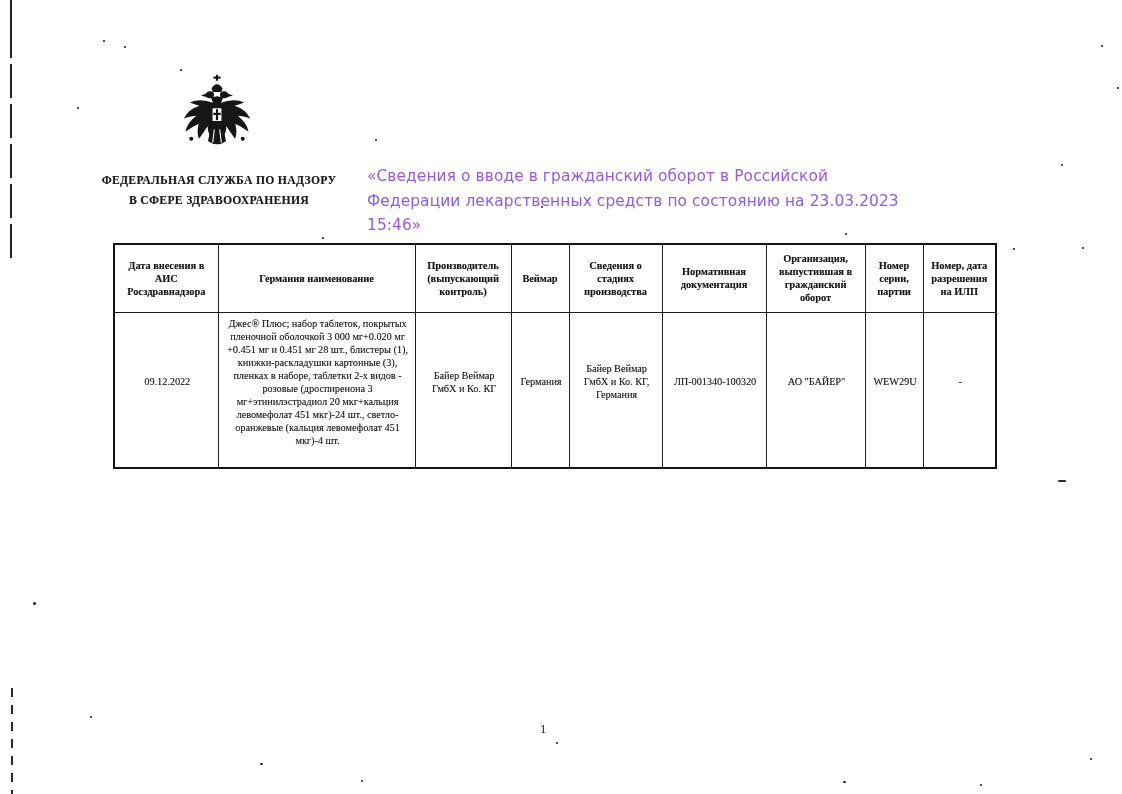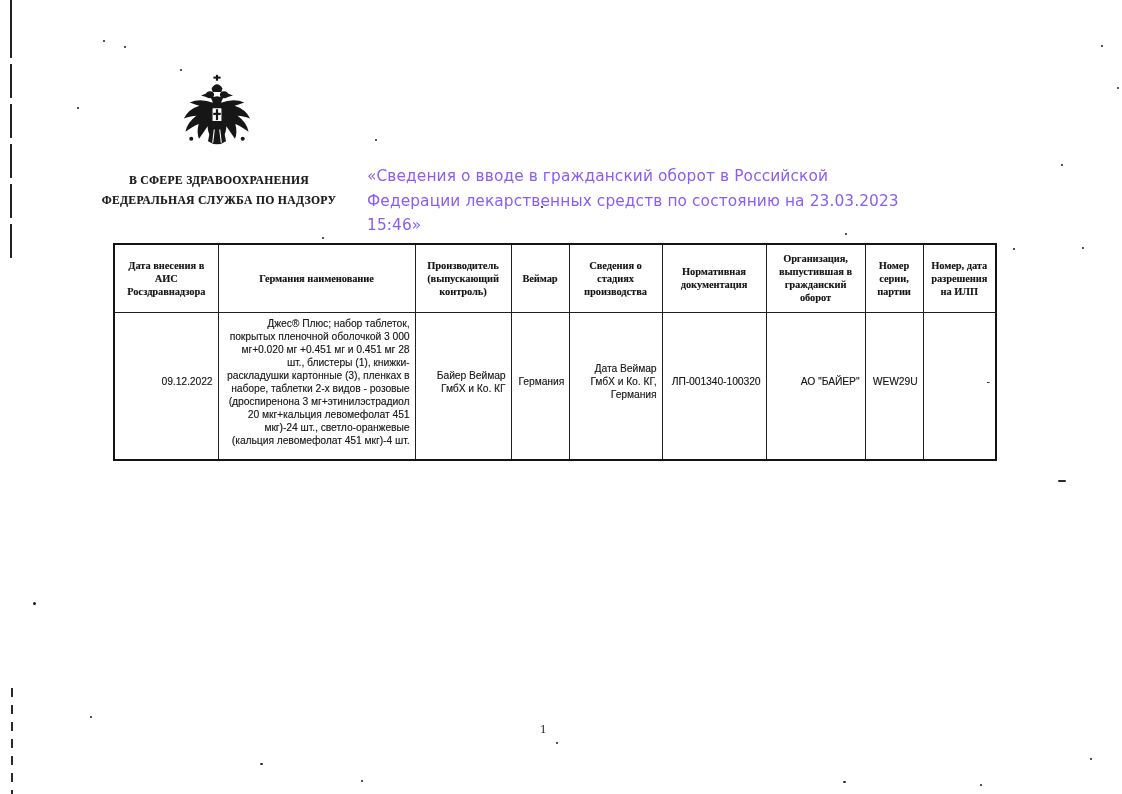--- a/index.html
+++ b/index.html
@@ -52,24 +52,24 @@
   }
   table.reg thead tr{height:68px;}
   table.reg tbody tr{height:141px;}
   table.reg th{
     font-family:"Liberation Serif", serif;
     font-weight:bold;font-size:10.3px;line-height:13px;
     text-align:center;vertical-align:middle;
     padding:3px 3px;color:#161616;
   }
   table.reg td{
-    font-family:Liberation Sans, sans-serif;
+    font-family:Liberation Serif, serif;
     font-size:10.2px;line-height:13px;
-    vertical-align:middle;text-align:right;
-    padding:4px 5px 12px 7px;color:#191919;
+    vertical-align:middle;text-align:center;
+    padding:4px 5px 20px 7px;color:#191919;
   }
   td.trade-name{
     font-size:9.6px;line-height:11.7px;
     padding:6px 5px 6px 8px;
   }
   .page-number{
     position:absolute;left:540px;top:722px;
     font-family:"Liberation Serif", serif;
     font-size:12.5px;color:#1a1a1a;
   }
@@ -126,22 +126,22 @@
       <path d="M42 66 L58 66 L61.5 85 Q50 93 38.5 85 Z"></path>
       <path d="M46.5 70 L44.5 87" stroke="#ffffff" stroke-width="1.4" fill="none"></path>
       <path d="M53.5 70 L55.5 87" stroke="#ffffff" stroke-width="1.4" fill="none"></path>
       <rect x="43.5" y="42" width="13" height="18" rx="1.5" fill="#ffffff" stroke="#161616" stroke-width="1.6"></rect>
       <rect x="48.6" y="44" width="2.8" height="14"></rect>
       <rect x="45.2" y="48.6" width="9.6" height="2.8"></rect>
     </g>
   </svg>
 
   <div class="agency">
+    <div>ФЕДЕРАЛЬНАЯ СЛУЖБА ПО НАДЗОРУ</div>
     <div>В СФЕРЕ ЗДРАВООХРАНЕНИЯ</div>
-    <div>ФЕДЕРАЛЬНАЯ СЛУЖБА ПО НАДЗОРУ</div>
   </div>
 
   <div class="doc-title">«Сведения о вводе в гражданский оборот в Российской Федерации лекарственных средств по состоянию на 23.03.2023 15:46»</div>
 
   <table class="reg">
     <colgroup>
       <col style="width:104px">
         <col style="width:197px">
         <col style="width:96px">
       <col style="width:58px">
@@ -163,21 +163,21 @@
         <th>Номер серии, партии</th>
         <th>Номер, дата разрешения на ИЛП</th>
       </tr>
     </thead>
     <tbody>
       <tr>
         <td>09.12.2022</td>
         <td class="trade-name">Джес® Плюс; набор таблеток, покрытых пленочной оболочкой 3 000 мг+0.020 мг +0.451 мг и 0.451 мг 28 шт., блистеры (1), книжки-раскладушки картонные (3), пленках в наборе, таблетки 2-х видов - розовые (дроспиренона 3 мг+этинилэстрадиол 20 мкг+кальция левомефолат 451 мкг)-24 шт., светло-оранжевые (кальция левомефолат 451 мкг)-4 шт.</td>
         <td>Байер Веймар ГмбХ и Ко. КГ</td>
         <td>Германия</td>
-        <td>Дата Веймар ГмбХ и Ко. КГ, Германия</td>
+        <td>Байер Веймар ГмбХ и Ко. КГ, Германия</td>
         <td>ЛП-001340-100320</td>
         <td>АО "БАЙЕР"</td>
         <td>WEW29U</td>
         <td>-</td>
       </tr>
     </tbody>
   </table>
 
   <div class="page-number">1</div>
 

